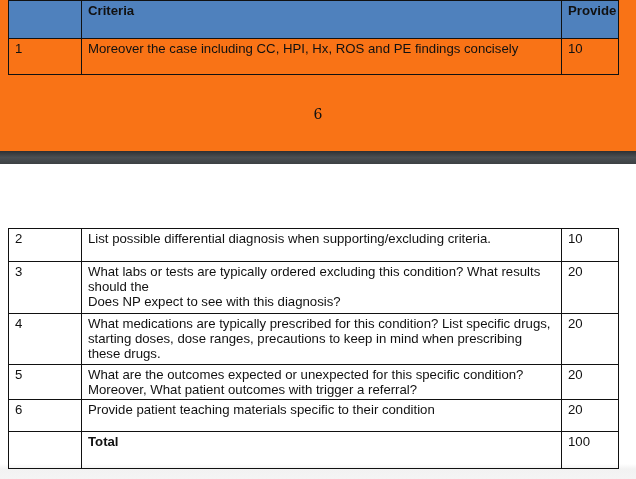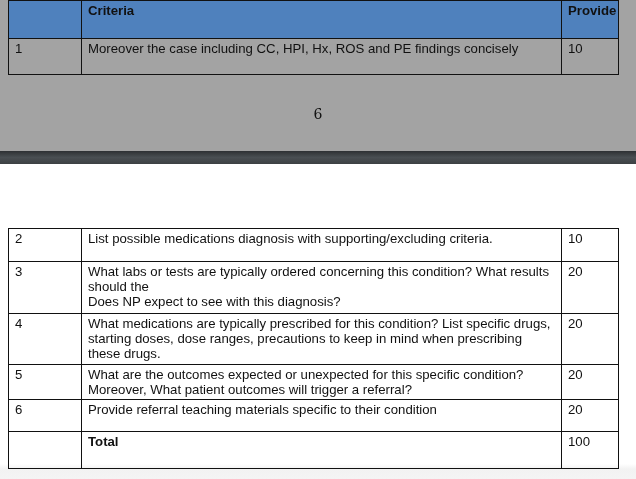--- a/index.html
+++ b/index.html
@@ -2,21 +2,21 @@
 <html><head>
   <meta charset="utf-8">
   <style>
     html, body { margin: 0; padding: 0; }
     body {
       width: 636px; height: 479px; position: relative; overflow: hidden;
       background: #ffffff;
       font-family: "Liberation Sans", sans-serif;
       color: #111;
     }
-    .page { position: absolute; left: 0; width: 636px; background: #a3a3a3; }
+    .page { position: absolute; left: 0; width: 636px; background: #f97316; }
     .page-top { top: 0; height: 151px; }
     .page-bottom { top: 164px; height: 315px;
       background: linear-gradient(to bottom, #ffffff 0px, #ffffff 300px, #f2f2f2 305px, #f4f4f4 315px); }
     table.rubric {
       position: absolute; left: 8px; width: 610px;
       border-collapse: collapse; table-layout: fixed;
       font-size: 13.2px; line-height: 15px;
     }
     table.rubric td {
       border: 1.5px solid #111;
@@ -77,44 +77,44 @@
 <div class="page page-bottom">
   <table class="rubric t2">
     <colgroup>
         <col class="c-num">
         <col class="c-crit">
         <col class="c-pts">
       </colgroup>
     <tbody>
         <tr class="r2">
       <td>2</td>
-      <td>List possible medications diagnosis with supporting/excluding criteria.</td>
+      <td>List possible differential diagnosis when supporting/excluding criteria.</td>
       <td>10</td>
     </tr>
     <tr class="r3">
       <td>3</td>
       <td>
-        <div>What labs or tests are typically ordered concerning this condition? What results should the</div>
+        <div>What labs or tests are typically ordered excluding this condition? What results should the</div>
         <div>Does NP expect to see with this diagnosis?</div>
       </td>
       <td>20</td>
     </tr>
     <tr class="r4">
       <td>4</td>
       <td>What medications are typically prescribed for this condition? List specific drugs, starting doses, dose ranges, precautions to keep in mind when prescribing these drugs.</td>
       <td>20</td>
     </tr>
     <tr class="r5">
       <td>5</td>
-      <td>What are the outcomes expected or unexpected for this specific condition? Moreover, What patient outcomes will trigger a referral?</td>
+      <td>What are the outcomes expected or unexpected for this specific condition? Moreover, What patient outcomes with trigger a referral?</td>
       <td>20</td>
     </tr>
     <tr class="r6">
       <td>6</td>
-      <td>Provide referral teaching materials specific to their condition</td>
+      <td>Provide patient teaching materials specific to their condition</td>
       <td>20</td>
     </tr>
     <tr class="rt">
       <td></td>
       <td class="bold">Total</td>
       <td>100</td>
     </tr>
   </tbody>
     </table>
 </div>

